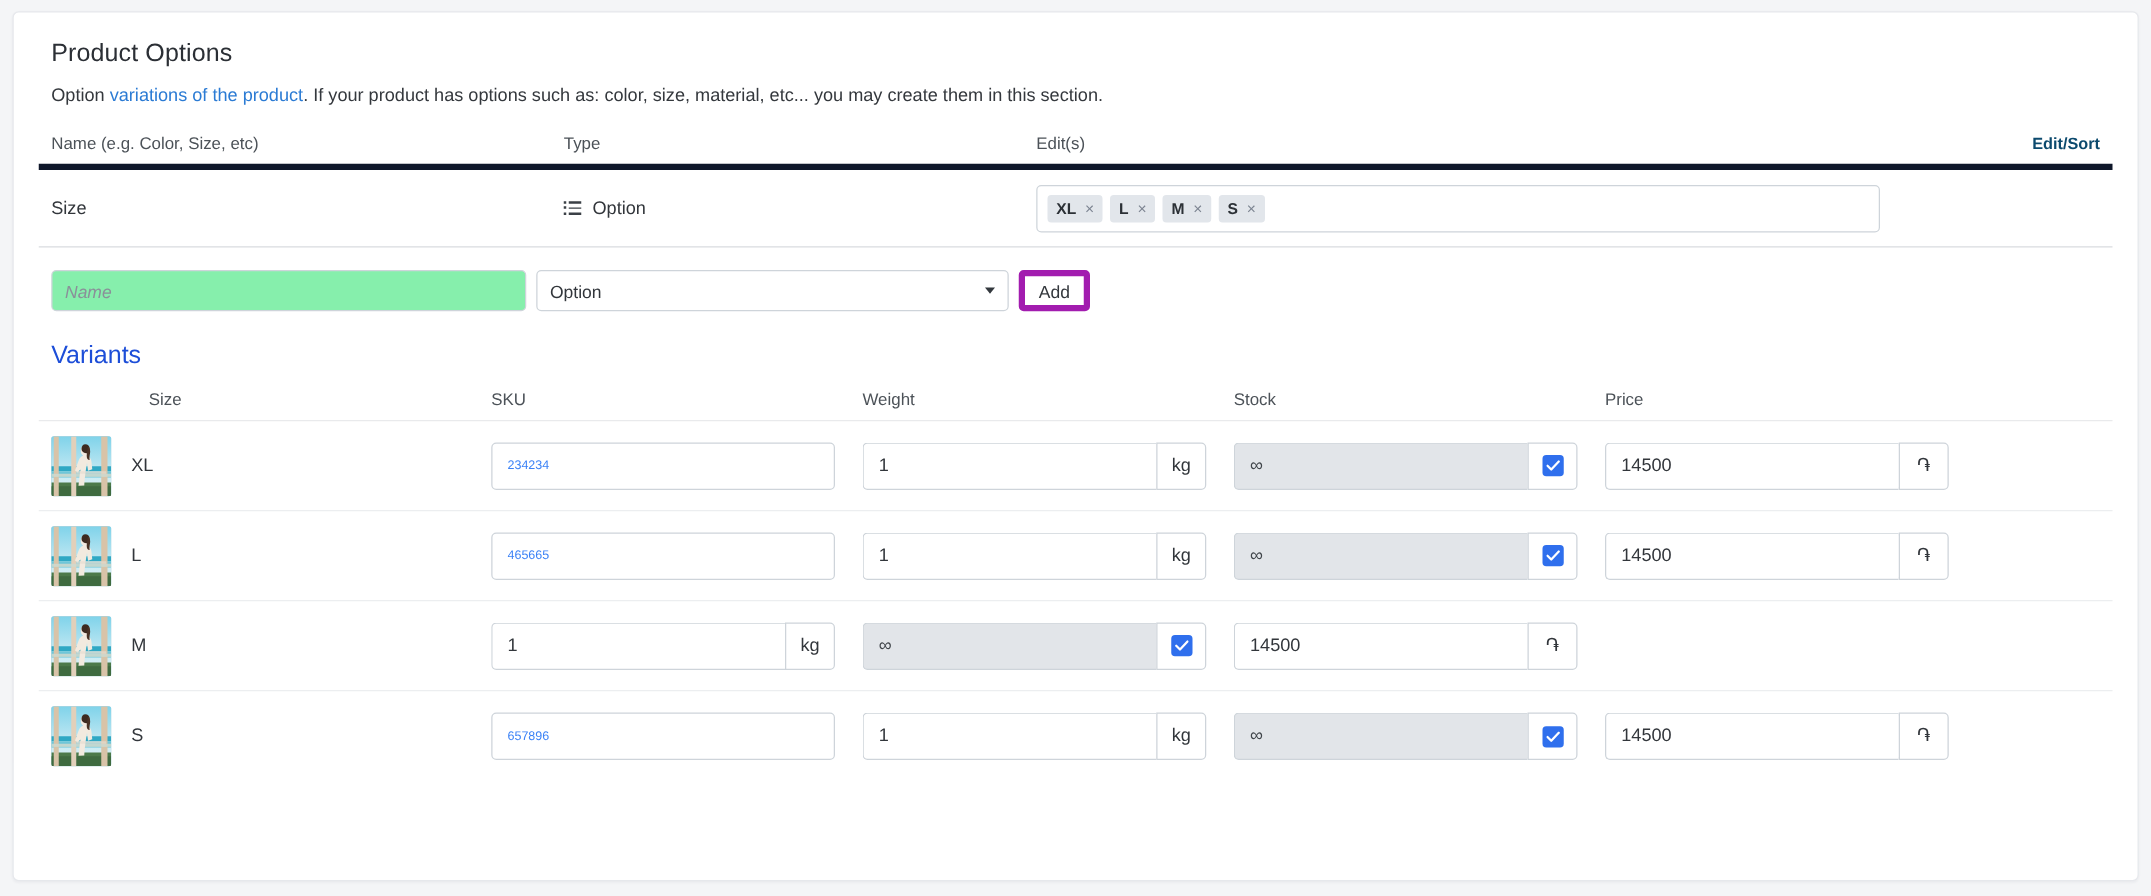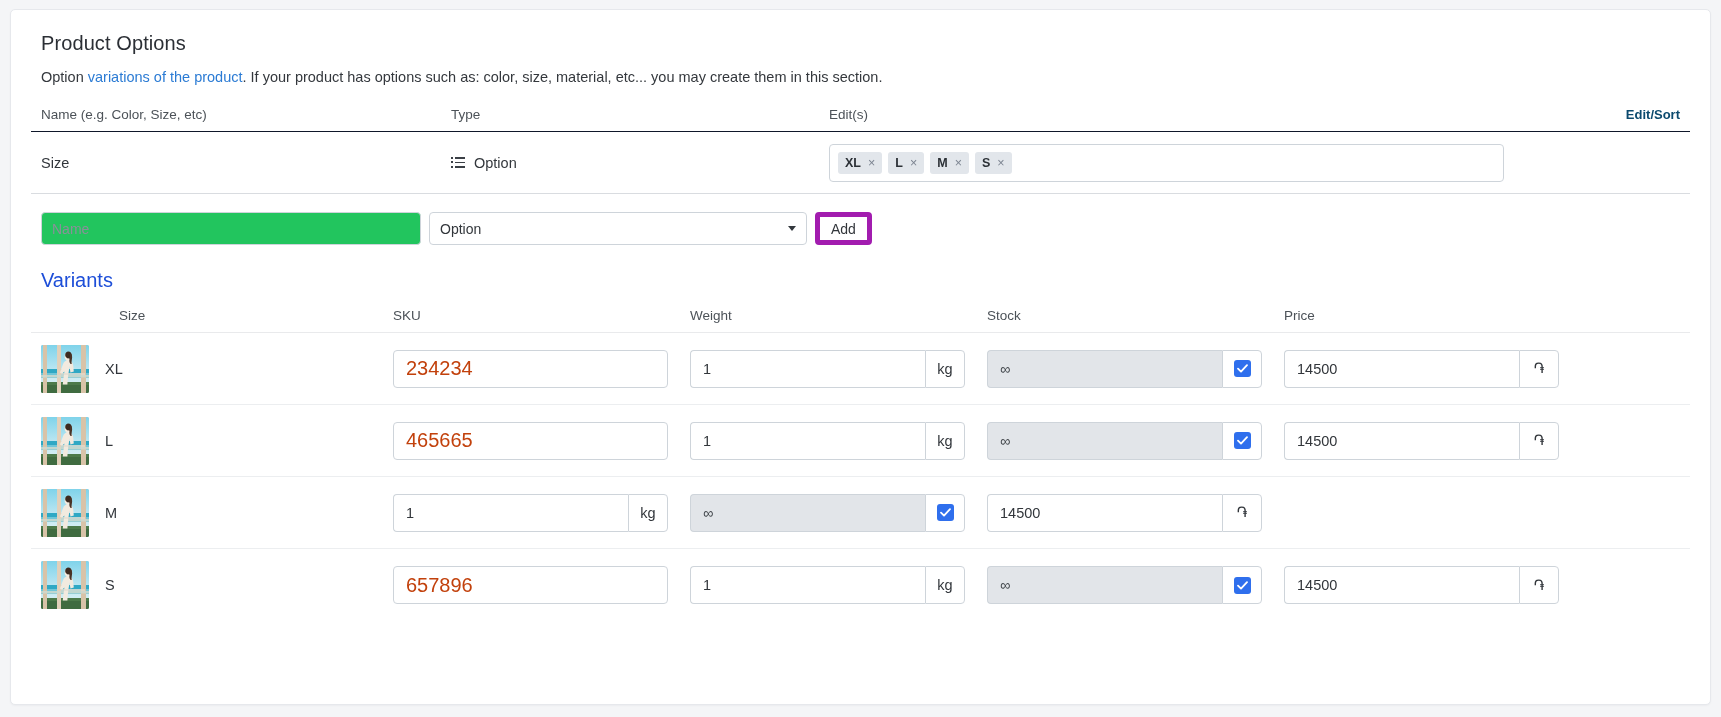--- a/index.html
+++ b/index.html
@@ -38,21 +38,21 @@
   }
   .desc a { color: #2b7bd4; text-decoration: none; }
 
   
   .opt-head {
     display: flex;
     align-items: flex-end;
     font-size: 13.5px;
     color: #4c5258;
     padding: 0 0 9px 0;
-    border-bottom: 1px solid #0f172a;
+    border-bottom: 5px solid #0f172a;
     margin: 0 0 0 0;
   }
   .c-name  { width: 420px; padding-left: 10px; }
   .c-type  { width: 378px; }
   .c-value { flex: 1; }
   .c-edit  { width: 120px; text-align: right; padding-right: 10px;
              font-weight: bold; color: #0c4a6e; font-size: 13px; }
 
   .opt-row {
     display: flex;
@@ -104,26 +104,27 @@
 
   
   .add-row {
     display: flex; align-items: center; gap: 8px;
     padding: 18px 0 0 10px;
   }
   .inp {
     height: 33px;
     border: 1px solid #ced4da;
     border-radius: 4px;
-    background: #22c55e;
+    background: #86efac;
     font-size: 14px;
     color: #32363b;
     padding: 0 10px;
     font-family: "Liberation Sans", sans-serif;
     outline: none;
+    font-style: italic;
   }
   .inp::placeholder { color: #8a9099; }
   #name-input { width: 380px; }
   .select-wrap { position: relative; width: 378px; }
   .select-wrap select {
     width: 100%; height: 33px;
     border: 1px solid #ced4da; border-radius: 4px;
     background: #fff; font-size: 14px; color: #32363b;
     padding: 0 10px; appearance: none;
     font-family: "Liberation Sans", sans-serif;
@@ -175,21 +176,21 @@
     flex: 0 0 48px;
     background: #9bc9d8;
   }
   .thumb svg { display: block; }
   .size-label { font-size: 14.5px; color: #32363b; }
 
   .field { width: 275px; }
   .field input {
     width: 100%; height: 38px;
     border: 1px solid #ced4da; border-radius: 4px;
-    font-size: 20px; color: #c2410c;
+    font-size: 10px; color: #3b82f6;
     padding: 0 12px; background: #fff;
     font-family: "Liberation Sans", sans-serif;
     outline: none;
   }
   .grp { display: flex; width: 275px; }
   .grp input {
     flex: 1; height: 38px;
     border: 1px solid #ced4da; border-radius: 4px 0 0 4px;
     border-right: none;
     font-size: 14.5px; color: #32363b;

